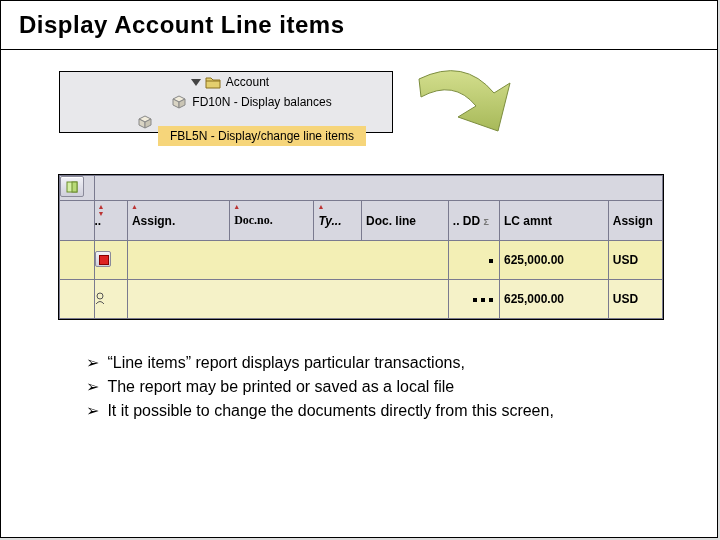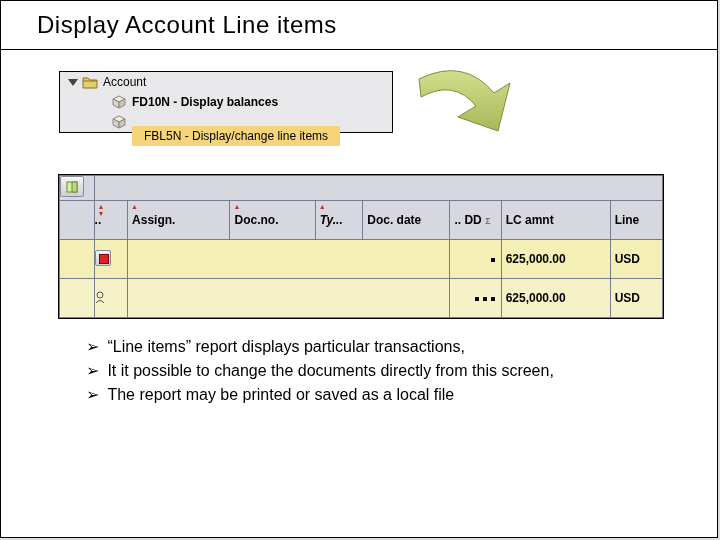--- a/index.html
+++ b/index.html
@@ -1,52 +1,52 @@
 <!DOCTYPE html>
 <html><head>
 <meta charset="utf-8">
 <style>
   html,body{margin:0;padding:0;width:720px;height:540px;background:#ddd;font-family:Arial,Helvetica,sans-serif;}
   .slide{background:#fff;border:1px solid #000;width:718px;height:538px;position:relative;box-sizing:border-box;}
-  .title{font-family:Arial,Helvetica,sans-serif;font-weight:400;font-size:24px;padding:10px 0 10px 18px;letter-spacing:0.5px;margin-left:18px;}
+  .title{font-family:Arial,Helvetica,sans-serif;font-weight:700;font-size:24px;padding:10px 0 10px 18px;letter-spacing:0.5px;}
   .divider{border:0;border-top:1px solid #000;margin:0;}
   .tree-box{position:absolute;left:58px;top:70px;width:332px;border:1px solid #000;background:#e8e8eb;}
-  .tree-row{display:flex;align-items:center;font-size:12px;height:20px;line-height:20px;color:#000;}
+  .tree-row{display:flex;align-items:center;font-size:12px;height:20px;line-height:20px;color:#000;justify-content:center;}
   .tri{width:0;height:0;border-left:5px solid transparent;border-right:5px solid transparent;border-top:7px solid #444;margin:0 4px 0 8px;}
   .folder-icon{width:16px;height:16px;margin-right:5px;position:relative;}
   .folder-icon svg{display:block;}
   .cube-icon{width:14px;height:14px;margin-right:6px;}
-  .tree-row2{padding-left:52px;font-weight:bold;}
+  .tree-row2{padding-left:52px;}
   .tree-row3{padding-left:52px;}
   .hl{background:#f6d57a;display:inline-block;padding:0 12px;margin-top:28px;}
   .arrow{position:absolute;left:413px;top:60px;width:110px;height:85px;}
   .grid{position:absolute;left:57px;top:173px;width:604px;border:1px solid #000;}
   .grid table{border-collapse:collapse;width:100%;}
   .grid td,.grid th{border:1px solid #7a7a8f;font-size:12px;padding:12px 4px;height:24px;box-sizing:border-box;background:#e4e4ef;text-align:left;font-weight:normal;color:#000;}
   .grid .hdr td{background:#d7d7e0;font-weight:bold;}
   .grid .topbar td{background:#d7d7e0;height:24px;}
   .btn-col{width:36px;text-align:center;padding:0!important;}
   .ind-col{width:36px;text-align:center;padding:0!important;}
   .assign-col{width:110px;}
-  .doc-col{width:90px;}
+  .doc-col{width:90px;font-family:Liberation Serif, serif;}
   .ty-col{width:50px;font-style:italic;}
   .date-col{width:95px;}
   .dd-col{width:55px;}
   .amt-col{width:115px;text-align:center;}
   .cur-col{width:55px;}
   .boldrow td{font-weight:bold;}
   .yellowrow td{background:#f3efb5;}
   .yellowrow2 td{background:#f5f2c8;}
   .tiny-btn{display:inline-block;width:22px;height:19px;background:linear-gradient(#f3f3f8,#cfcfdb);border:1px solid #8a8a9a;border-radius:2px;position:relative;box-shadow:0 1px 0 #fff inset;}
   .tiny-btn svg{position:absolute;top:50%;left:50%;transform:translate(-50%,-50%);}
   .red-sq{display:inline-block;width:14px;height:14px;background:linear-gradient(#f3f3f8,#cfcfdb);border:1px solid #8a8a9a;border-radius:2px;position:relative;}
   .red-sq:after{content:"";position:absolute;top:3px;left:3px;width:8px;height:8px;background:#d22;border:1px solid #800;}
   .sort-arr{font-size:7px;color:#b33;position:absolute;top:2px;left:3px;}
   .hdr td{position:relative;}
-  .bullets{position:absolute;left:85px;top:336px;width:560px;font-size:16px;font-family:Arial,sans-serif;}
+  .bullets{position:absolute;left:85px;top:352px;width:560px;font-size:16px;font-family:Arial,sans-serif;}
   .bullets .b{margin-bottom:5px;}
   .bullets .mk{font-family:Wingdings,Arial;margin-right:8px;}
   .dot{display:inline-block;width:4px;height:4px;background:#000;vertical-align:middle;margin:0 2px;}
 </style>
 </head>
 <body>
 
 <div class="slide">
   <div class="title">Display Account Line items</div>
   <hr class="divider">
@@ -109,24 +109,24 @@
           </span>
         </td>
         <td colspan="8" style="background:#d7d7e0;"></td>
       </tr>
       <tr class="hdr">
         <td class="btn-col"></td>
         <td class="ind-col"><span class="sort-arr">▲<br>▼</span>..</td>
         <td class="assign-col"><span class="sort-arr">▲</span><span>Assign.</span></td>
         <td class="doc-col"><span class="sort-arr">▲</span><span>Doc.no.</span></td>
         <td class="ty-col"><span class="sort-arr">▲</span><span>Ty...</span></td>
-        <td class="date-col">Doc. date</td>
+        <td class="date-col">Doc. line</td>
         <td class="dd-col">.. <span>DD</span> <span style="font-size:9px;color:#777;">Σ</span></td>
         <td class="amt-col">LC amnt</td>
-        <td class="cur-col">Line</td>
+        <td class="cur-col">Assign</td>
       </tr>
       <tr class="boldrow yellowrow">
         <td class="btn-col"></td>
         <td class="ind-col"><span class="red-sq"></span></td>
         <td colspan="4"></td>
         <td style="text-align:right;"><span class="dot"></span></td>
         <td class="amt-col">625,000.00</td>
         <td>USD</td>
       </tr>
       <tr class="boldrow yellowrow2">
@@ -139,16 +139,16 @@
         <td style="text-align:right;"><span class="dot"></span><span class="dot"></span><span class="dot"></span></td>
         <td class="amt-col">625,000.00</td>
         <td>USD</td>
       </tr>
     </tbody>
       </table>
   </div>
 
   <div class="bullets">
     <div class="b"><span class="mk">➢</span><span>“Line items” report displays particular transactions,</span></div>
+    <div class="b"><span class="mk">➢</span><span>The report may be printed or saved as a local file</span></div>
     <div class="b"><span class="mk">➢</span><span>It it possible to change the documents directly from this screen,</span></div>
-    <div class="b"><span class="mk">➢</span><span>The report may be printed or saved as a local file</span></div>
   </div>
 </div>
 
 </body></html>

